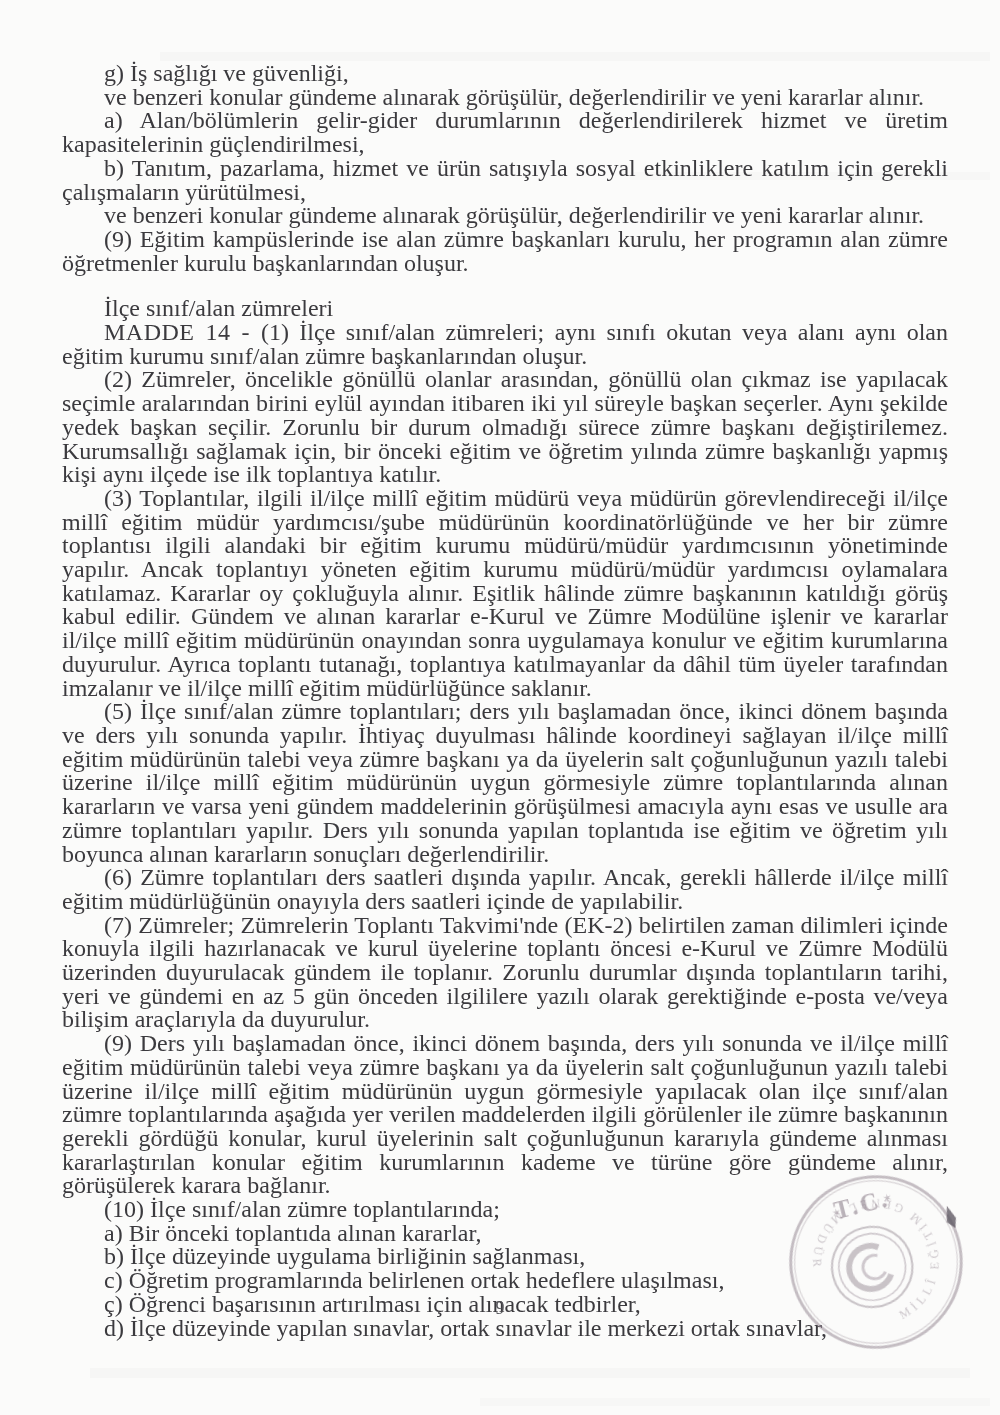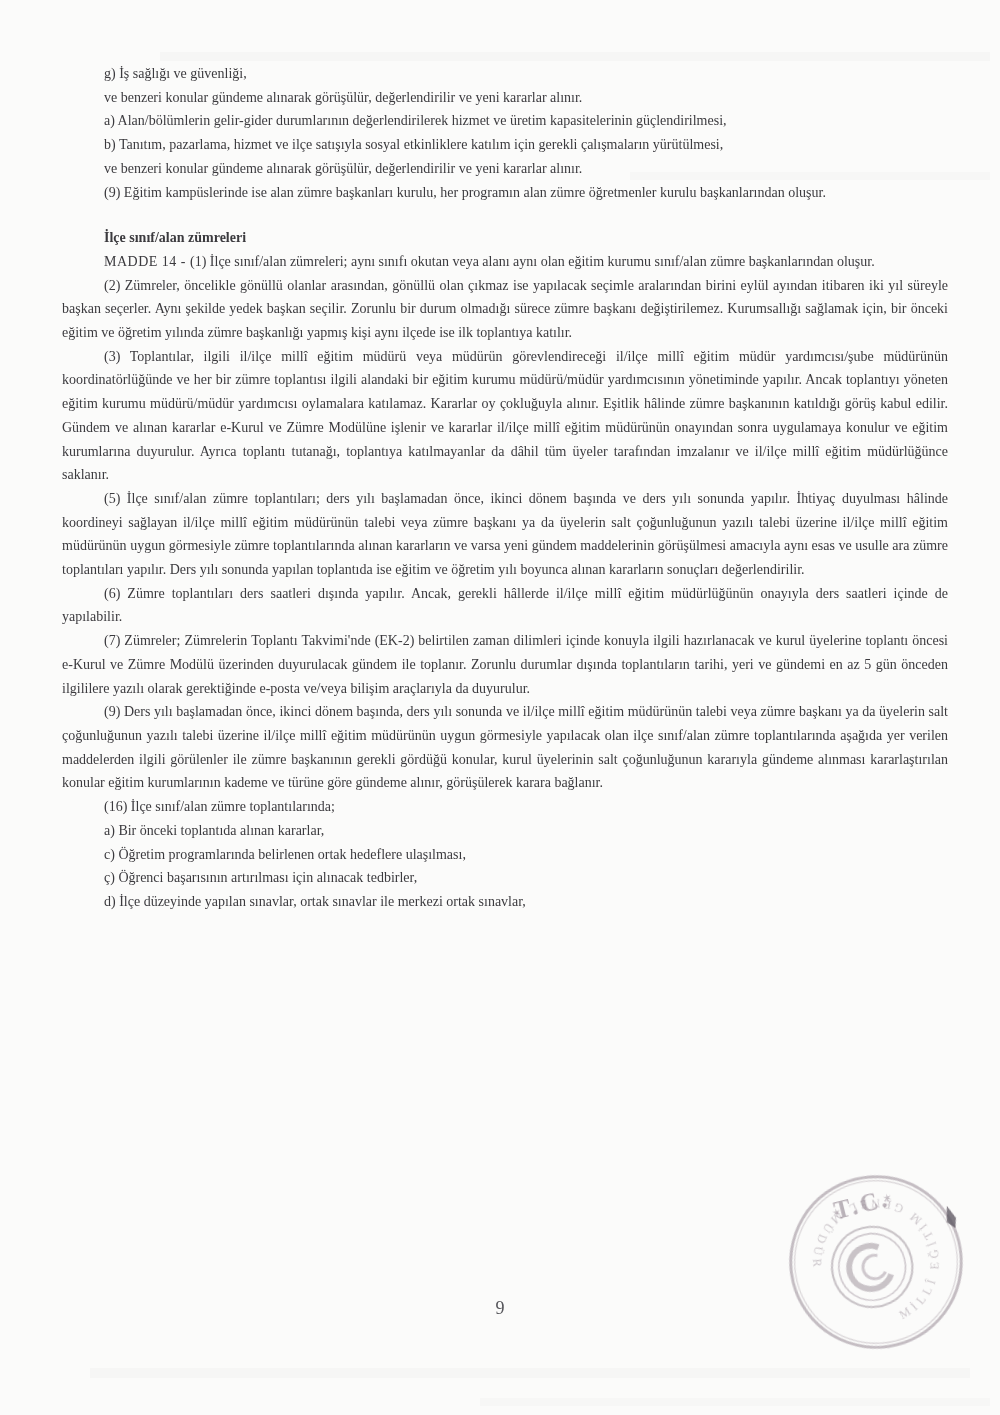--- a/index.html
+++ b/index.html
@@ -11,31 +11,31 @@
     background: #fbfbfa;
     overflow: hidden;
     font-family: "Liberation Serif", "DejaVu Serif", serif;
   }
   .doc-body {
     position: absolute;
     left: 62px;
     top: 62px;
     width: 886px;
     color: #3b3a3e;
-    font-size: 14px;
+    font-size: 24px;
     line-height: 23.7px;
     filter: blur(0.35px);
   }
   .para {
     margin: 0;
     text-indent: 42px;
     text-align: justify;
   }
   .para.heading {
-    font-weight: bold;
+    font-weight: normal;
     text-align: left;
   }
   .para strong { font-weight: normal; letter-spacing: 0.5px; }
   .spacer { height: 22px; }
   .page-number {
     position: absolute;
     left: 480px;
     top: 1298px;
     width: 40px;
     text-align: center;
@@ -67,34 +67,35 @@
   <div class="artifact a1"></div>
   <div class="artifact a2"></div>
   <div class="artifact a3"></div>
   <div class="artifact a4"></div>
 
   <div class="doc-body">
 
   <p class="para">g) İş sağlığı ve güvenliği,</p>
       <p class="para">ve benzeri konular gündeme alınarak görüşülür, değerlendirilir ve yeni kararlar alınır.</p>
       <p class="para">a) Alan/bölümlerin gelir-gider durumlarının değerlendirilerek hizmet ve üretim kapasitelerinin güçlendirilmesi,</p>
-      <p class="para">b) Tanıtım, pazarlama, hizmet ve ilçe satışıyla sosyal etkinliklere katılım için gerekli çalışmaların yürütülmesi,</p>
+      <p class="para">b) Tanıtım, pazarlama, hizmet ve ürün satışıyla sosyal etkinliklere katılım için gerekli çalışmaların yürütülmesi,</p>
       <p class="para">ve benzeri konular gündeme alınarak görüşülür, değerlendirilir ve yeni kararlar alınır.</p>
       <p class="para">(9) Eğitim kampüslerinde ise alan zümre başkanları kurulu, her programın alan zümre öğretmenler kurulu başkanlarından oluşur.</p>
       <div class="spacer"></div>
       <p class="para heading">İlçe sınıf/alan zümreleri</p>
       <p class="para"><strong>MADDE 14 - </strong>(1) İlçe sınıf/alan zümreleri; aynı sınıfı okutan veya alanı aynı olan eğitim kurumu sınıf/alan zümre başkanlarından oluşur.</p>
       <p class="para">(2) Zümreler, öncelikle gönüllü olanlar arasından, gönüllü olan çıkmaz ise yapılacak seçimle aralarından birini eylül ayından itibaren iki yıl süreyle başkan seçerler. Aynı şekilde yedek başkan seçilir. Zorunlu bir durum olmadığı sürece zümre başkanı değiştirilemez. Kurumsallığı sağlamak için, bir önceki eğitim ve öğretim yılında zümre başkanlığı yapmış kişi aynı ilçede ise ilk toplantıya katılır.</p>
       <p class="para">(3) Toplantılar, ilgili il/ilçe millî eğitim müdürü veya müdürün görevlendireceği il/ilçe millî eğitim müdür yardımcısı/şube müdürünün koordinatörlüğünde ve her bir zümre toplantısı ilgili alandaki bir eğitim kurumu müdürü/müdür yardımcısının yönetiminde yapılır. Ancak toplantıyı yöneten eğitim kurumu müdürü/müdür yardımcısı oylamalara katılamaz. Kararlar oy çokluğuyla alınır. Eşitlik hâlinde zümre başkanının katıldığı görüş kabul edilir. Gündem ve alınan kararlar e-Kurul ve Zümre Modülüne işlenir ve kararlar il/ilçe millî eğitim müdürünün onayından sonra uygulamaya konulur ve eğitim kurumlarına duyurulur. Ayrıca toplantı tutanağı, toplantıya katılmayanlar da dâhil tüm üyeler tarafından imzalanır ve il/ilçe millî eğitim müdürlüğünce saklanır.</p>
       <p class="para">(5) İlçe sınıf/alan zümre toplantıları; ders yılı başlamadan önce, ikinci dönem başında ve ders yılı sonunda yapılır. İhtiyaç duyulması hâlinde koordineyi sağlayan il/ilçe millî eğitim müdürünün talebi veya zümre başkanı ya da üyelerin salt çoğunluğunun yazılı talebi üzerine il/ilçe millî eğitim müdürünün uygun görmesiyle zümre toplantılarında alınan kararların ve varsa yeni gündem maddelerinin görüşülmesi amacıyla aynı esas ve usulle ara zümre toplantıları yapılır. Ders yılı sonunda yapılan toplantıda ise eğitim ve öğretim yılı boyunca alınan kararların sonuçları değerlendirilir.</p>
       <p class="para">(6) Zümre toplantıları ders saatleri dışında yapılır. Ancak, gerekli hâllerde il/ilçe millî eğitim müdürlüğünün onayıyla ders saatleri içinde de yapılabilir.</p>
       <p class="para">(7) Zümreler; Zümrelerin Toplantı Takvimi'nde (EK-2) belirtilen zaman dilimleri içinde konuyla ilgili hazırlanacak ve kurul üyelerine toplantı öncesi e-Kurul ve Zümre Modülü üzerinden duyurulacak gündem ile toplanır. Zorunlu durumlar dışında toplantıların tarihi, yeri ve gündemi en az 5 gün önceden ilgililere yazılı olarak gerektiğinde e-posta ve/veya bilişim araçlarıyla da duyurulur.</p>
       <p class="para">(9) Ders yılı başlamadan önce, ikinci dönem başında, ders yılı sonunda ve il/ilçe millî eğitim müdürünün talebi veya zümre başkanı ya da üyelerin salt çoğunluğunun yazılı talebi üzerine il/ilçe millî eğitim müdürünün uygun görmesiyle yapılacak olan ilçe sınıf/alan zümre toplantılarında aşağıda yer verilen maddelerden ilgili görülenler ile zümre başkanının gerekli gördüğü konular, kurul üyelerinin salt çoğunluğunun kararıyla gündeme alınması kararlaştırılan konular eğitim kurumlarının kademe ve türüne göre gündeme alınır, görüşülerek karara bağlanır.</p>
-      <p class="para">(16) İlçe sınıf/alan zümre toplantılarında;</p>
+      <p class="para">(10) İlçe sınıf/alan zümre toplantılarında;</p>
       <p class="para">a) Bir önceki toplantıda alınan kararlar,</p>
+      <p class="para">b) İlçe düzeyinde uygulama birliğinin sağlanması,</p>
       <p class="para">c) Öğretim programlarında belirlenen ortak hedeflere ulaşılması,</p>
       <p class="para">ç) Öğrenci başarısının artırılması için alınacak tedbirler,</p>
       <p class="para">d) İlçe düzeyinde yapılan sınavlar, ortak sınavlar ile merkezi ortak sınavlar,</p>
     </div>
 
   <div class="stamp">
     <svg width="196" height="200" viewBox="0 0 200 200">
       <defs>
         <filter id="inkblur" x="-10%" y="-10%" width="120%" height="120%">
           <feGaussianBlur stdDeviation="0.8"></feGaussianBlur>

